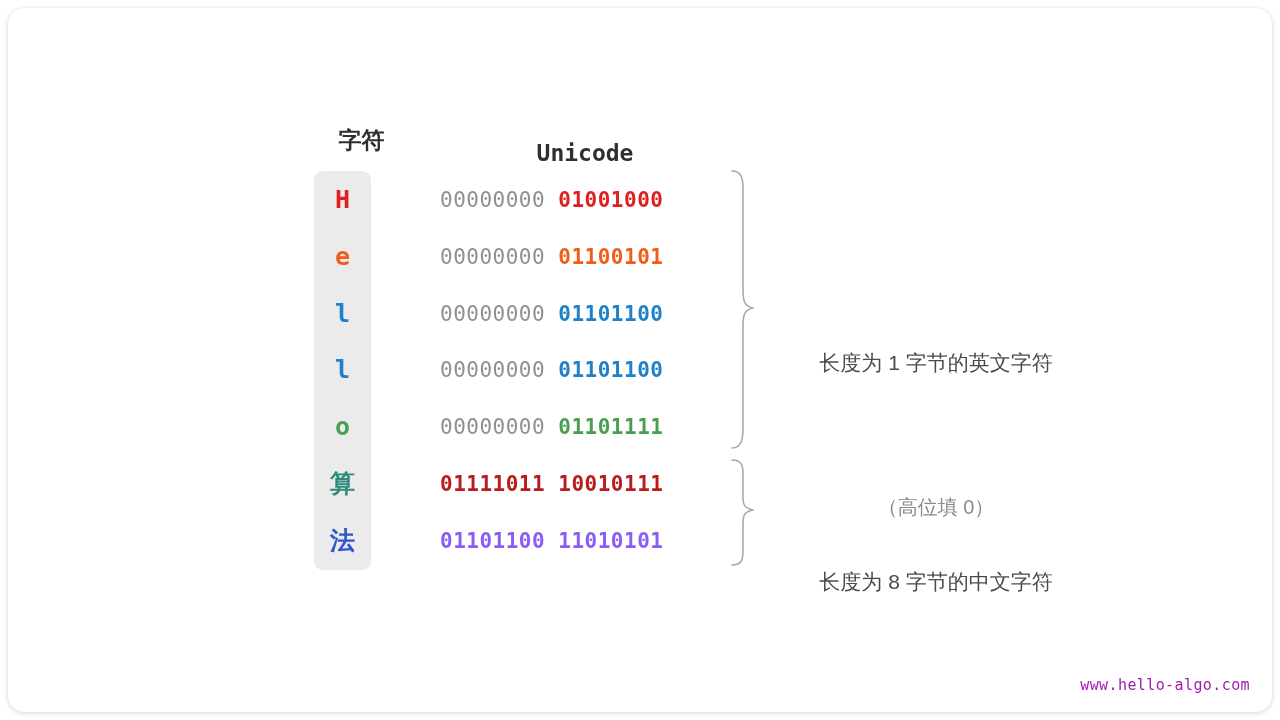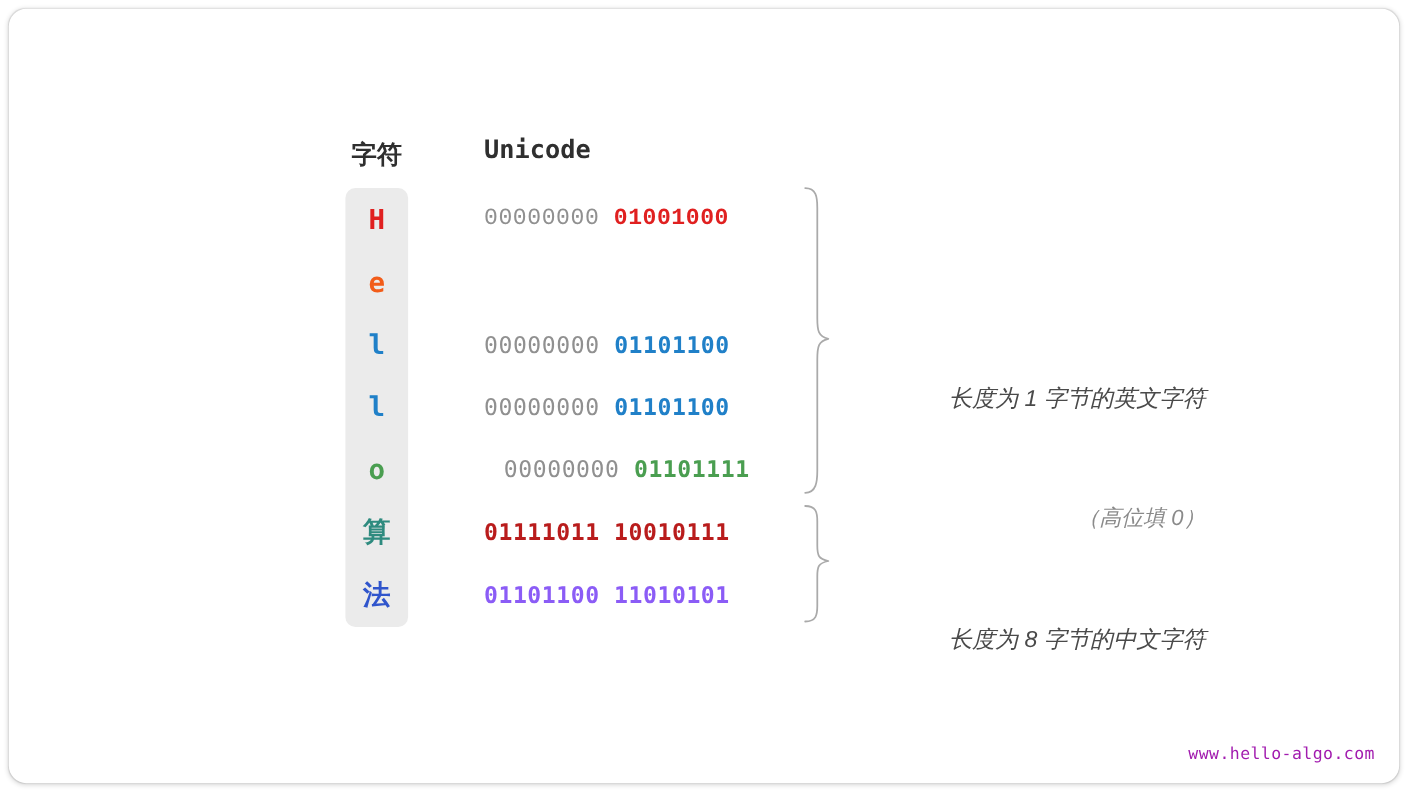--- a/index.html
+++ b/index.html
@@ -34,32 +34,33 @@
   }
 
   
   .hdr {
     position: absolute;
     font-family: "DejaVu Sans Mono", "Liberation Mono", monospace;
     font-weight: bold;
     font-size: 23px;
     color: #2f2f2f;
     white-space: nowrap;
+    margin-left: 19px;
   }
   .hdr-char {
     left: 306px;
     top: 117px;
     width: 57px;
     text-align: center;
   }
   .hdr-unicode {
     left: 432px;
-    top: 116px;
+    top: 132px;
     width: 252px;
-    text-align: left;
+    text-align: center;
   }
 
   
   .char-strip {
     position: absolute;
     left: 306px;
     top: 163px;
     width: 57px;
     height: 399px;
     background: #ebebeb;
@@ -106,36 +107,36 @@
     left: 714px;
     top: 155px;
     width: 60px;
     height: 415px;
     pointer-events: none;
   }
 
   
   .anno {
     position: absolute;
-    text-align: right;
+    text-align: center;
     color: #4a4a4a;
     font-family: "Liberation Sans", "DejaVu Sans", sans-serif;
     font-size: 21px;
     line-height: 36px;
     white-space: pre;
-    font-style: italic;
   }
   .anno-1 {
     left: 768px;
     top: 265px;
     width: 320px;
   }
   .anno-1 .sub {
     color: #8a8a8a;
     font-size: 20px;
+    margin-top: 36px;
   }
   .anno-2 {
     left: 768px;
     top: 484px;
     width: 320px;
   }
 
   
   .watermark {
     position: absolute;
@@ -155,36 +156,37 @@
   <div class="card">
 
     <div class="hdr hdr-char">字符</div>
     <div class="hdr hdr-unicode">Unicode</div>
 
     <div class="char-strip"></div>
 
     <div id="rows-host">
         <div class="row" style="top: 172px;">
           <div class="row-char" style="color: rgb(224, 32, 32);">H</div>
-          <div class="row-bits" style="color: rgb(224, 32, 32); font-family: Liberation Mono, monospace;"><span class="bits-hi">00000000 </span><span>01001000</span></div>
+          <div class="row-bits" style="color: rgb(224, 32, 32);"><span class="bits-hi">00000000 </span><span>01001000</span></div>
         </div>
         <div class="row" style="top: 228.8px;">
           <div class="row-char" style="color: rgb(242, 92, 25);">e</div>
+          <div class="row-bits" style="color: rgb(242, 92, 25);"><span class="bits-hi">00000000 </span><span>01100101</span></div>
         </div>
         <div class="row" style="top: 285.6px;">
           <div class="row-char" style="color: rgb(32, 128, 200);">l</div>
           <div class="row-bits" style="color: rgb(32, 128, 200);"><span class="bits-hi">00000000 </span><span>01101100</span></div>
         </div>
         <div class="row" style="top: 342.4px;">
           <div class="row-char" style="color: rgb(32, 128, 200);">l</div>
           <div class="row-bits" style="color: rgb(32, 128, 200);"><span class="bits-hi">00000000 </span><span>01101100</span></div>
         </div>
         <div class="row" style="top: 399.2px;">
           <div class="row-char" style="color: rgb(74, 158, 80);">o</div>
-          <div class="row-bits" style="color: rgb(74, 158, 80); margin-left: 18px;"><span class="bits-hi">00000000 </span><span>01101111</span></div>
+          <div class="row-bits" style="color: rgb(74, 158, 80);"><span class="bits-hi">00000000 </span><span>01101111</span></div>
         </div>
         <div class="row" style="top: 456px;">
           <div class="row-char" style="color: rgb(46, 139, 127);">算</div>
           <div class="row-bits" style="color: #b91c1c;"><span class="bits-hi"></span><span>01111011 10010111</span></div>
         </div>
         <div class="row" style="top: 512.8px;">
           <div class="row-char" style="color: rgb(48, 85, 204);">法</div>
           <div class="row-bits" style="color: #8b5cf6;"><span class="bits-hi"></span><span>01101100 11010101</span></div>
         </div>
       </div>

